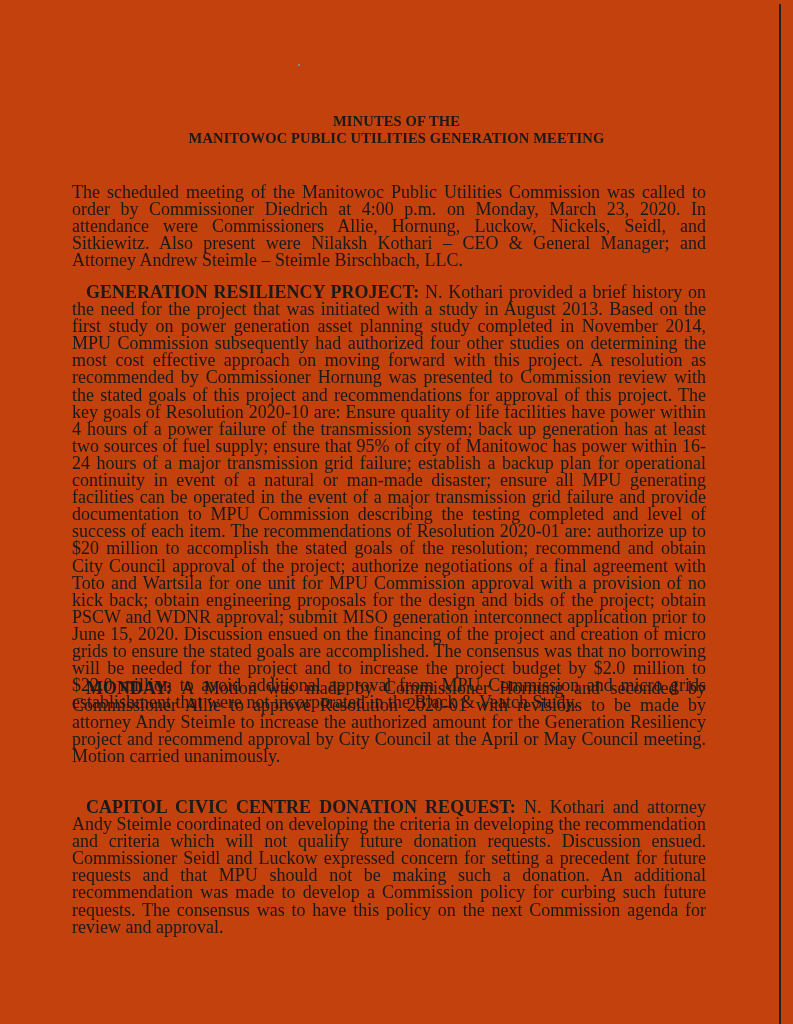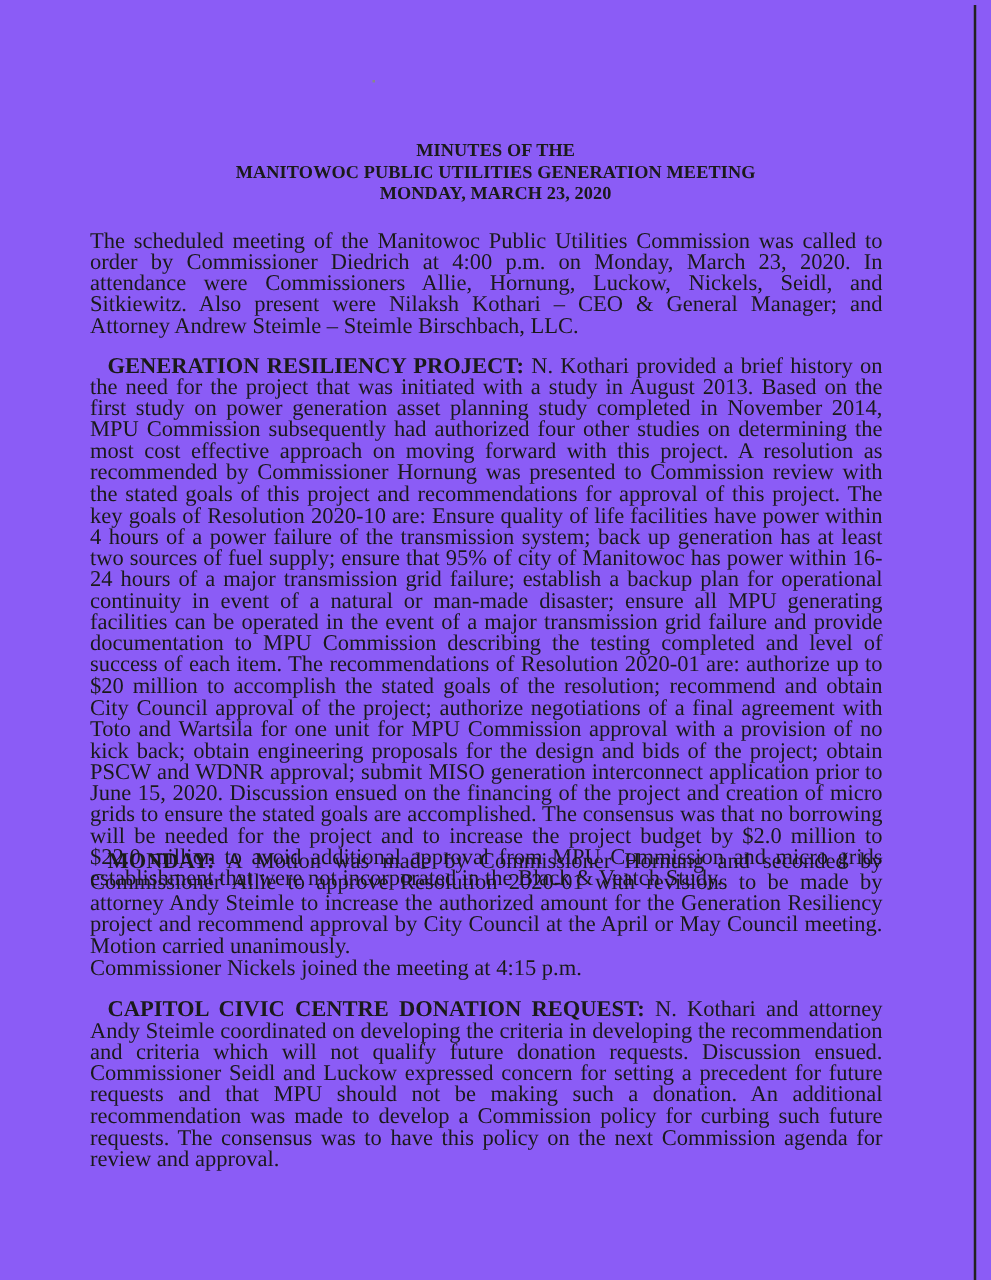--- a/index.html
+++ b/index.html
@@ -14,21 +14,21 @@
       overflow: hidden;
       font-family: "Liberation Serif", "DejaVu Serif", serif;
       color: #1a1a1a;
     }
     .page {
       position: absolute;
       left: 0;
       top: 0;
       width: 793px;
       height: 1024px;
-      background: #8b5cf6;
+      background: #c2410c;
     }
     .speck {
       position: absolute;
       left: 298px;
       top: 64px;
       width: 2px;
       height: 2px;
       background: #888;
     }
     .edge-line {
@@ -74,33 +74,29 @@
 </head>
 <body>
 
 <div class="page">
   <div class="speck"></div>
   <div class="edge-line"></div>
 
   <div class="title-block">
     <span class="title-line">MINUTES OF THE</span>
     <span class="title-line">MANITOWOC PUBLIC UTILITIES GENERATION MEETING</span>
-    <span class="title-line">MONDAY, MARCH 23, 2020</span>
   </div>
 
   <p class="body-text p-intro" style="margin:0;">The scheduled meeting of the Manitowoc Public Utilities Commission was called to order by Commissioner Diedrich at 4:00 p.m. on Monday, March 23, 2020. In attendance were Commissioners Allie, Hornung, Luckow, Nickels, Seidl, and Sitkiewitz. Also present were Nilaksh Kothari – CEO &amp; General Manager; and Attorney Andrew Steimle – Steimle Birschbach, LLC.</p>
 
   <p class="body-text p-gen" style="margin:0;">
     <span class="heading-inline">GENERATION RESILIENCY PROJECT:</span><span> N. Kothari provided a brief history on the need for the project that was initiated with a study in August 2013. Based on the first study on power generation asset planning study completed in November 2014, MPU Commission subsequently had authorized four other studies on determining the most cost effective approach on moving forward with this project. A resolution as recommended by Commissioner Hornung was presented to Commission review with the stated goals of this project and recommendations for approval of this project. The key goals of Resolution 2020-10 are: Ensure quality of life facilities have power within 4 hours of a power failure of the transmission system; back up generation has at least two sources of fuel supply; ensure that 95% of city of Manitowoc has power within 16-24 hours of a major transmission grid failure; establish a backup plan for operational continuity in event of a natural or man-made disaster; ensure all MPU generating facilities can be operated in the event of a major transmission grid failure and provide documentation to MPU Commission describing the testing completed and level of success of each item. The recommendations of Resolution 2020-01 are: authorize up to $20 million to accomplish the stated goals of the resolution; recommend and obtain City Council approval of the project; authorize negotiations of a final agreement with Toto and Wartsila for one unit for MPU Commission approval with a provision of no kick back; obtain engineering proposals for the design and bids of the project; obtain PSCW and WDNR approval; submit MISO generation interconnect application prior to June 15, 2020. Discussion ensued on the financing of the project and creation of micro grids to ensure the stated goals are accomplished. The consensus was that no borrowing will be needed for the project and to increase the project budget by $2.0 million to $22.0 million to avoid additional approval from MPU Commission and micro grids establishment that were not incorporated in the Black &amp; Veatch Study.</span>
   </p>
 
   <p class="body-text p-motion" style="margin:0;">
     <span class="heading-inline">MONDAY:</span><span>  A Motion was made by Commissioner Hornung and seconded by Commissioner Allie to approve Resolution 2020-01 with revisions to be made by attorney Andy Steimle to increase the authorized amount for the Generation Resiliency project and recommend approval by City Council at the April or May Council meeting.  Motion carried unanimously.</span>
   </p>
 
-  <p class="body-text p-nickels" style="margin:0;">
-    <span>Commissioner Nickels joined the meeting at 4:15 p.m.</span>
-  </p>
 
   <p class="body-text p-capitol" style="margin:0;">
     <span class="heading-inline">CAPITOL CIVIC CENTRE DONATION REQUEST:</span><span>  N. Kothari and attorney Andy Steimle coordinated on developing the criteria in developing the recommendation and criteria which will not qualify future donation requests. Discussion ensued. Commissioner Seidl and Luckow expressed concern for setting a precedent for future requests and that MPU should not be making such a donation. An additional recommendation was made to develop a Commission policy for curbing such future requests. The consensus was to have this policy on the next Commission agenda for review and approval.</span>
   </p>
 </div>
 
 </body></html>

